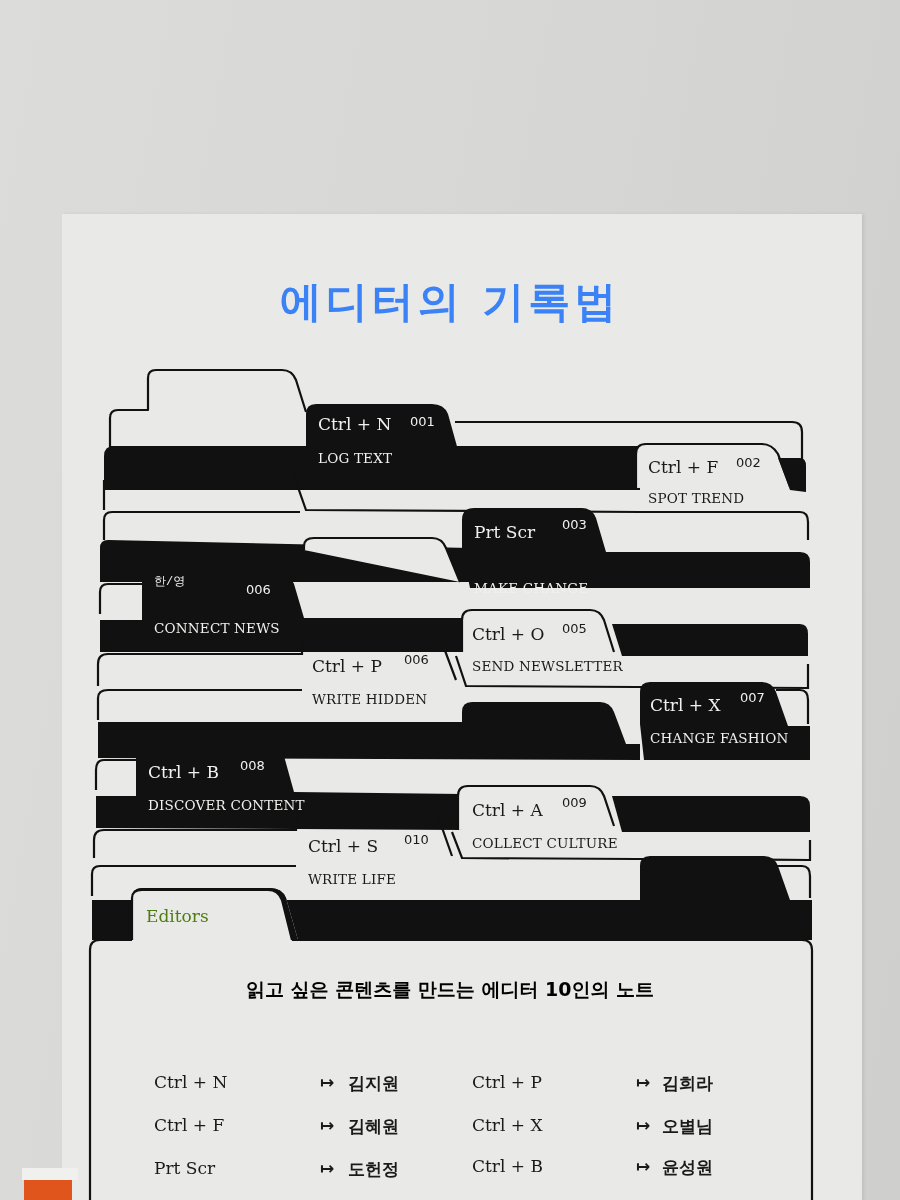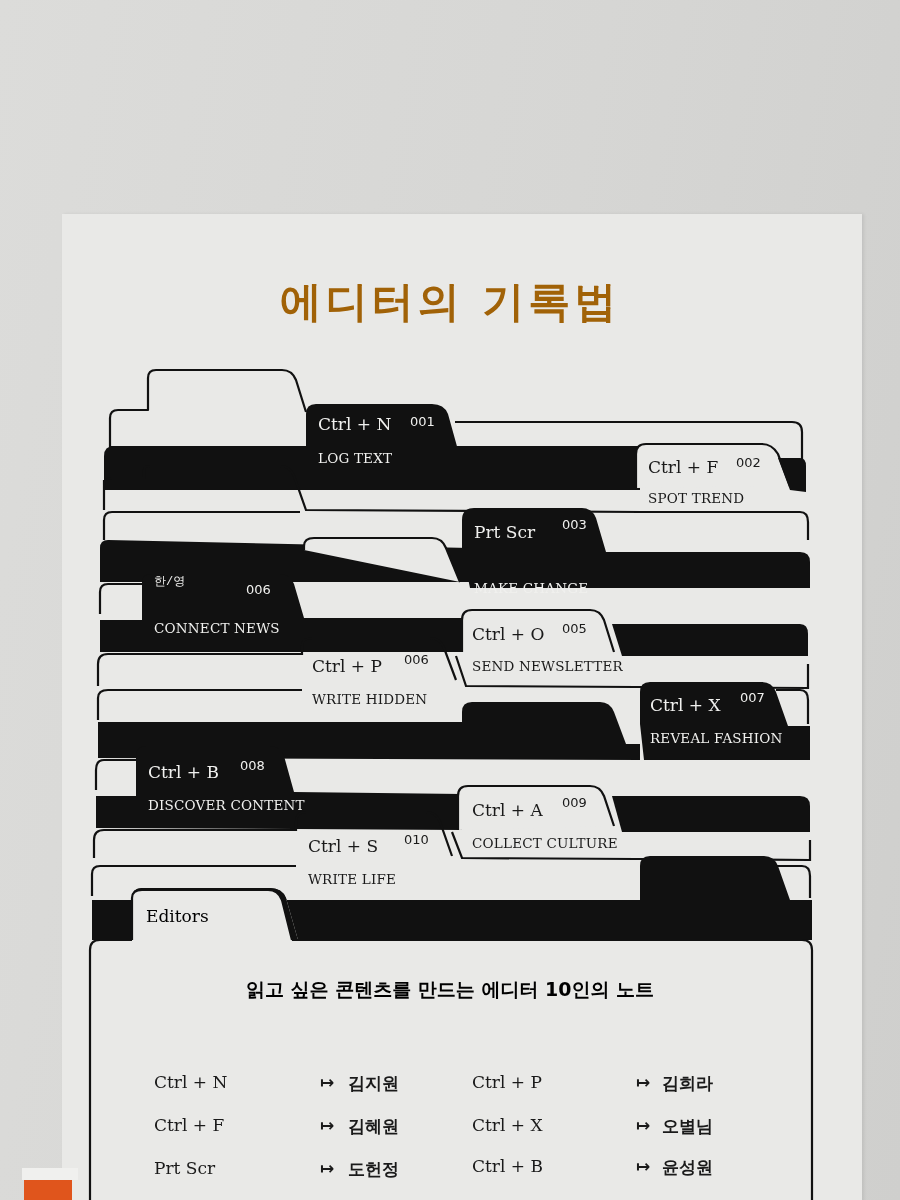--- a/index.html
+++ b/index.html
@@ -22,30 +22,30 @@
       background: #e0551c;
     }
     .orange-tab-top {
       position: absolute; left: 22px; top: 1168px; width: 56px; height: 12px;
       background: #f0f0ee;
     }
     svg.folders { position: absolute; left: 0; top: 0; }
     .title {
       position: absolute; left: 0; width: 900px; top: 274px; text-align: center;
       font-family: "DejaVu Sans", sans-serif; font-weight: bold; font-size: 42px;
-      color: #a16207; letter-spacing: 4px;
+      color: #3b82f6; letter-spacing: 4px;
     }
     .tab-text { position: absolute; font-family: "DejaVu Serif", serif; white-space: nowrap; }
     .kbd { font-size: 17px; }
     .num { font-family: "DejaVu Sans", sans-serif; font-size: 13px; }
     .lbl { font-size: 13.5px; letter-spacing: 0.2px; }
     .dark { color: #f0f0ee; }
     .light { color: #1a1a1a; }
     .editors-tab {
-      position: absolute; left: 146px; top: 906px; font-size: 17px; color: #000000;
+      position: absolute; left: 146px; top: 906px; font-size: 17px; color: #4d7c0f;
       font-family: "DejaVu Serif", serif;
     }
     .subtitle {
       position: absolute; left: 0; width: 900px; top: 977px; text-align: center;
       font-family: "DejaVu Sans", sans-serif; font-weight: bold; font-size: 19px; color: #000000;
     }
     .credit-row { position: absolute; white-space: nowrap; font-size: 17px; color: #1a1a1a; }
     .credit-key { position: absolute; font-family: "DejaVu Serif", serif; }
     .credit-name { position: absolute; font-family: "DejaVu Sans", sans-serif; font-weight: bold; }
   </style>
@@ -134,21 +134,21 @@
 <div class="tab-text kbd light" style="left:472px;top:624px">Ctrl + O</div>
 <div class="tab-text num light" style="left:562px;top:621px">005</div>
 <div class="tab-text lbl light" style="left:472px;top:658px">SEND NEWSLETTER</div>
 
 <div class="tab-text kbd light" style="left:312px;top:656px">Ctrl + P</div>
 <div class="tab-text num light" style="left:404px;top:652px">006</div>
 <div class="tab-text lbl light" style="left:312px;top:691px">WRITE HIDDEN</div>
 
 <div class="tab-text kbd dark" style="left:650px;top:695px">Ctrl + X</div>
 <div class="tab-text num dark" style="left:740px;top:690px">007</div>
-<div class="tab-text lbl dark" style="left:650px;top:730px">REVEAL FASHION</div>
+<div class="tab-text lbl dark" style="left:650px;top:730px">CHANGE FASHION</div>
 
 <div class="tab-text kbd dark" style="left:148px;top:762px">Ctrl + B</div>
 <div class="tab-text num dark" style="left:240px;top:758px">008</div>
 <div class="tab-text lbl dark" style="left:148px;top:797px">DISCOVER CONTENT</div>
 
 <div class="tab-text kbd light" style="left:472px;top:800px">Ctrl + A</div>
 <div class="tab-text num light" style="left:562px;top:795px">009</div>
 <div class="tab-text lbl light" style="left:472px;top:835px">COLLECT CULTURE</div>
 
 <div class="tab-text kbd light" style="left:308px;top:836px">Ctrl + S</div>

